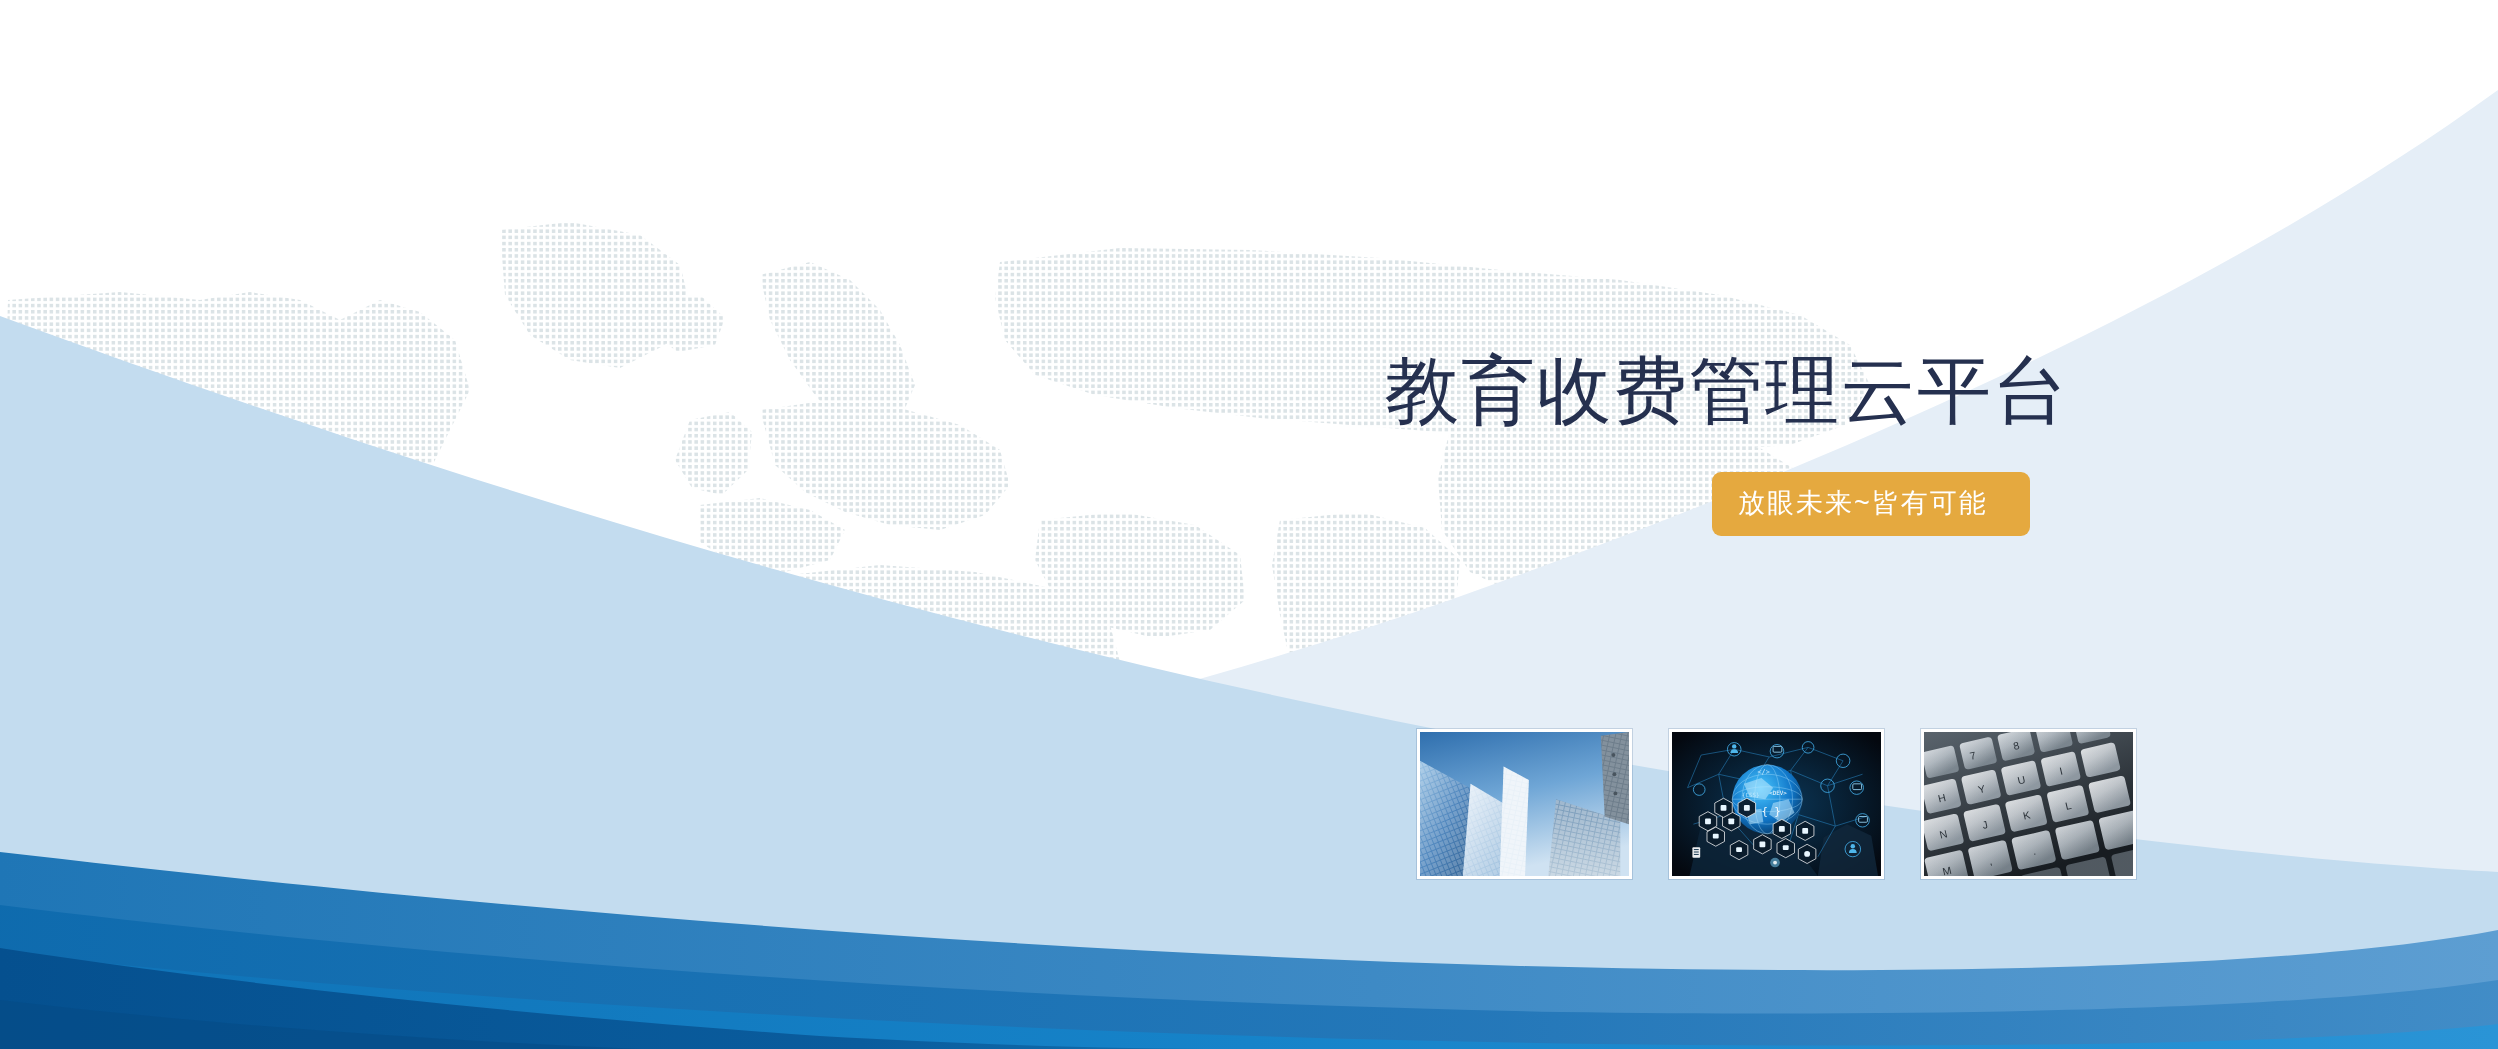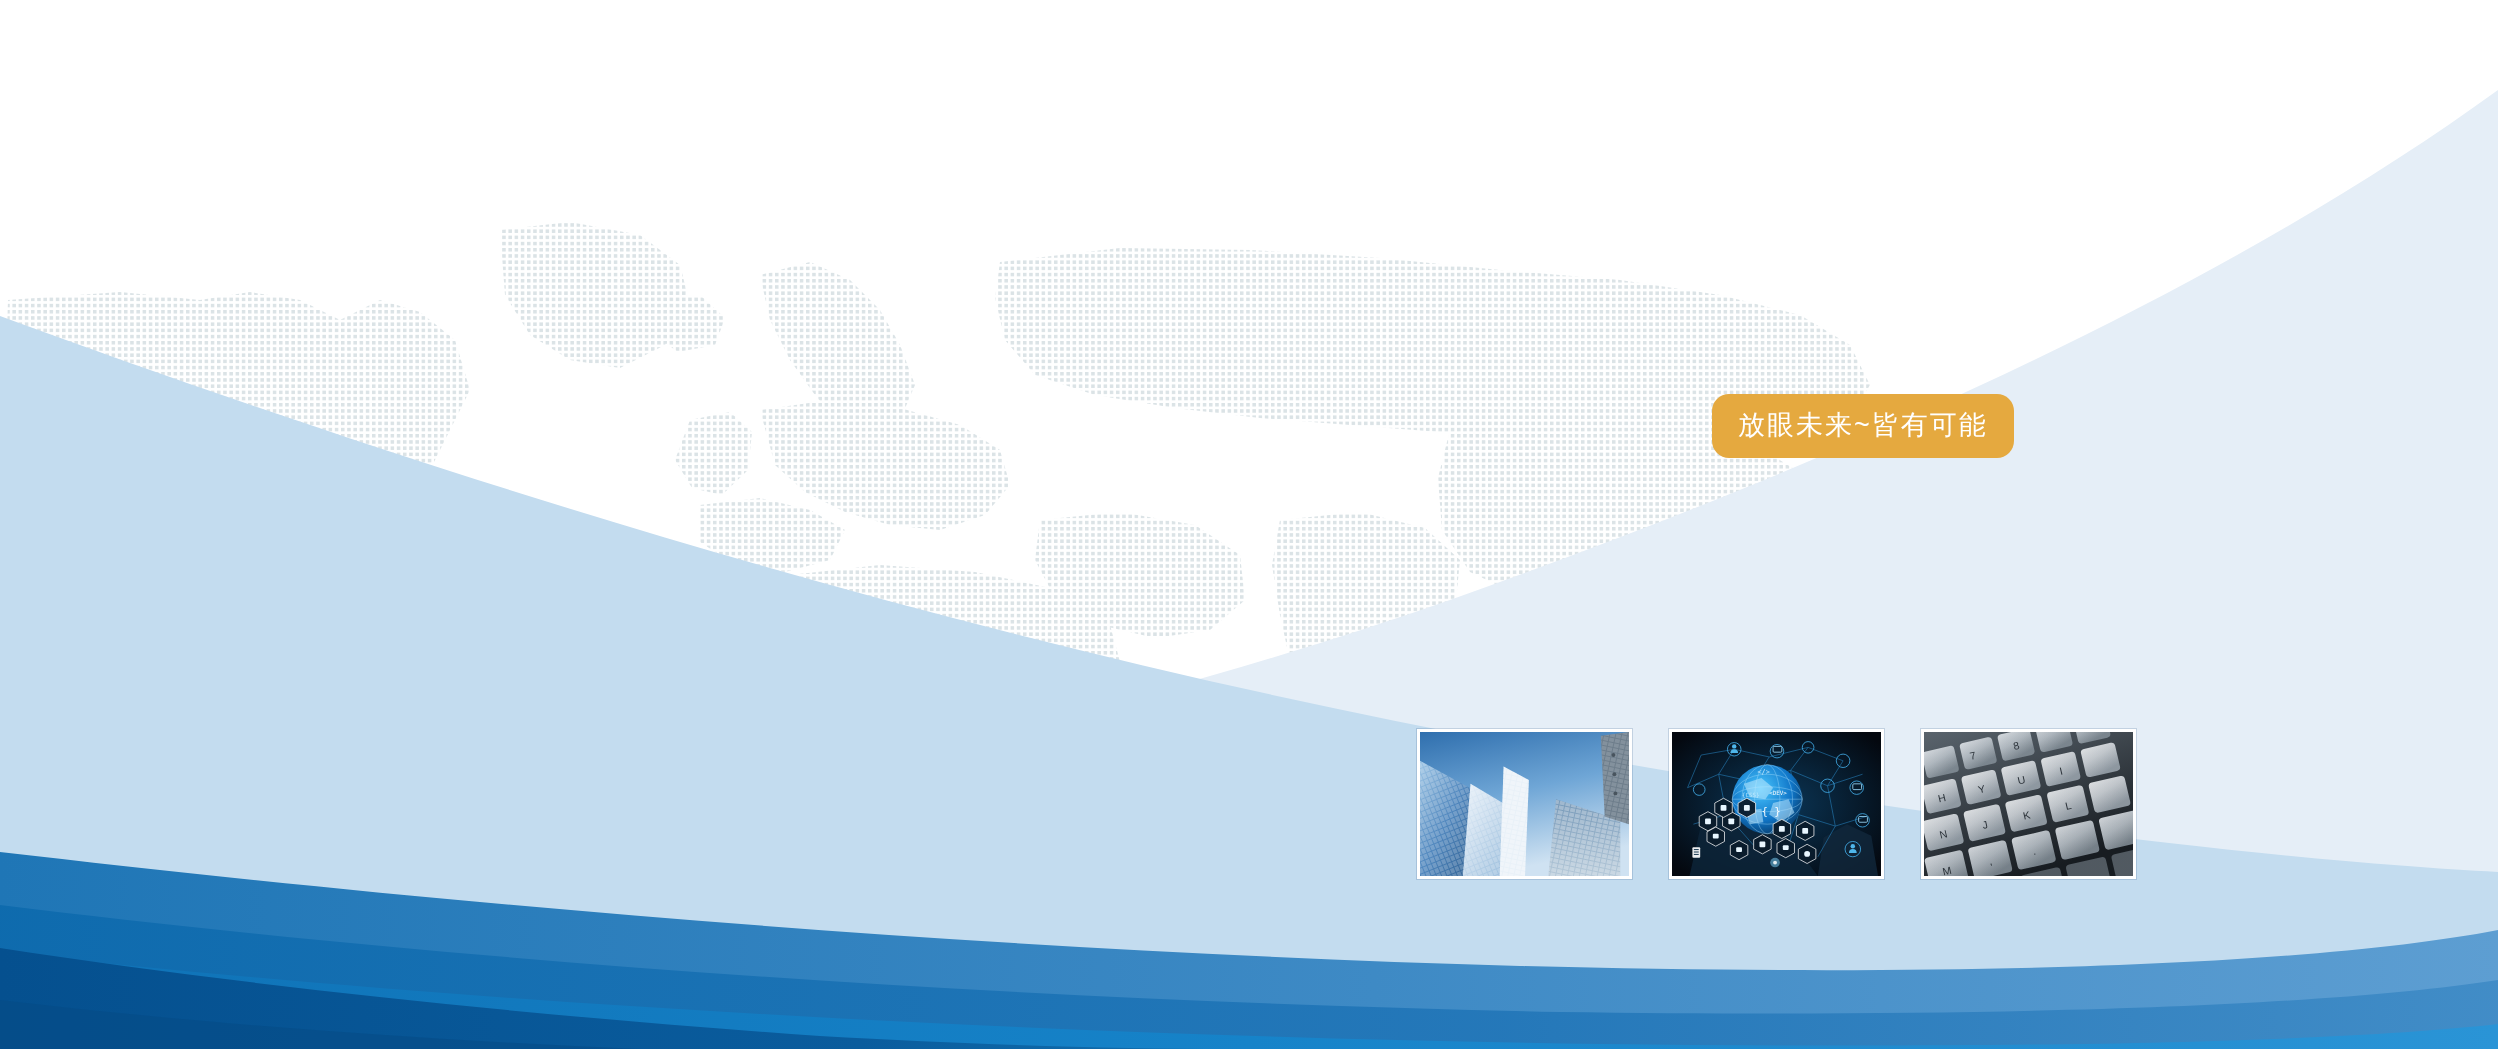--- a/index.html
+++ b/index.html
@@ -55,22 +55,22 @@
   .cta-wrap {
     margin-top: 42px;
     margin-left: 327px;
   }
   .cta-button {
     display: inline-block;
     background: #e5a93f;
     color: #ffffff;
     font-size: 27px;
     letter-spacing: 2px;
-    padding: 13px 26px 15px 26px;
-    border-radius: 17px;
+    padding: 13px 42px 15px 26px;
+    border-radius: 9px;
     border: none;
     cursor: pointer;
     white-space: nowrap;
     font-family: inherit;
   }
 
   
   .thumbs {
     position: absolute;
     z-index: 6;
@@ -233,20 +233,21 @@
     <path d="M 0 948
              C 260 988, 560 1018, 820 1036
              C 980 1045, 1120 1049, 1230 1049
              L 0 1049 Z" fill="url(#gDeep)"></path>
 
     <path d="M 0 1000 C 200 1024, 430 1040, 640 1049 L 0 1049 Z" fill="#064a85" opacity="0.55"></path>
   </svg>
 
   <div class="content">
 
+    <div class="headline">教育收费管理云平台</div>
 
 
     <div class="cta-wrap">
       <button class="cta-button">放眼未来~皆有可能</button>
     </div>
   </div>
 
   <div class="thumbs">
 
     <div class="thumb">

